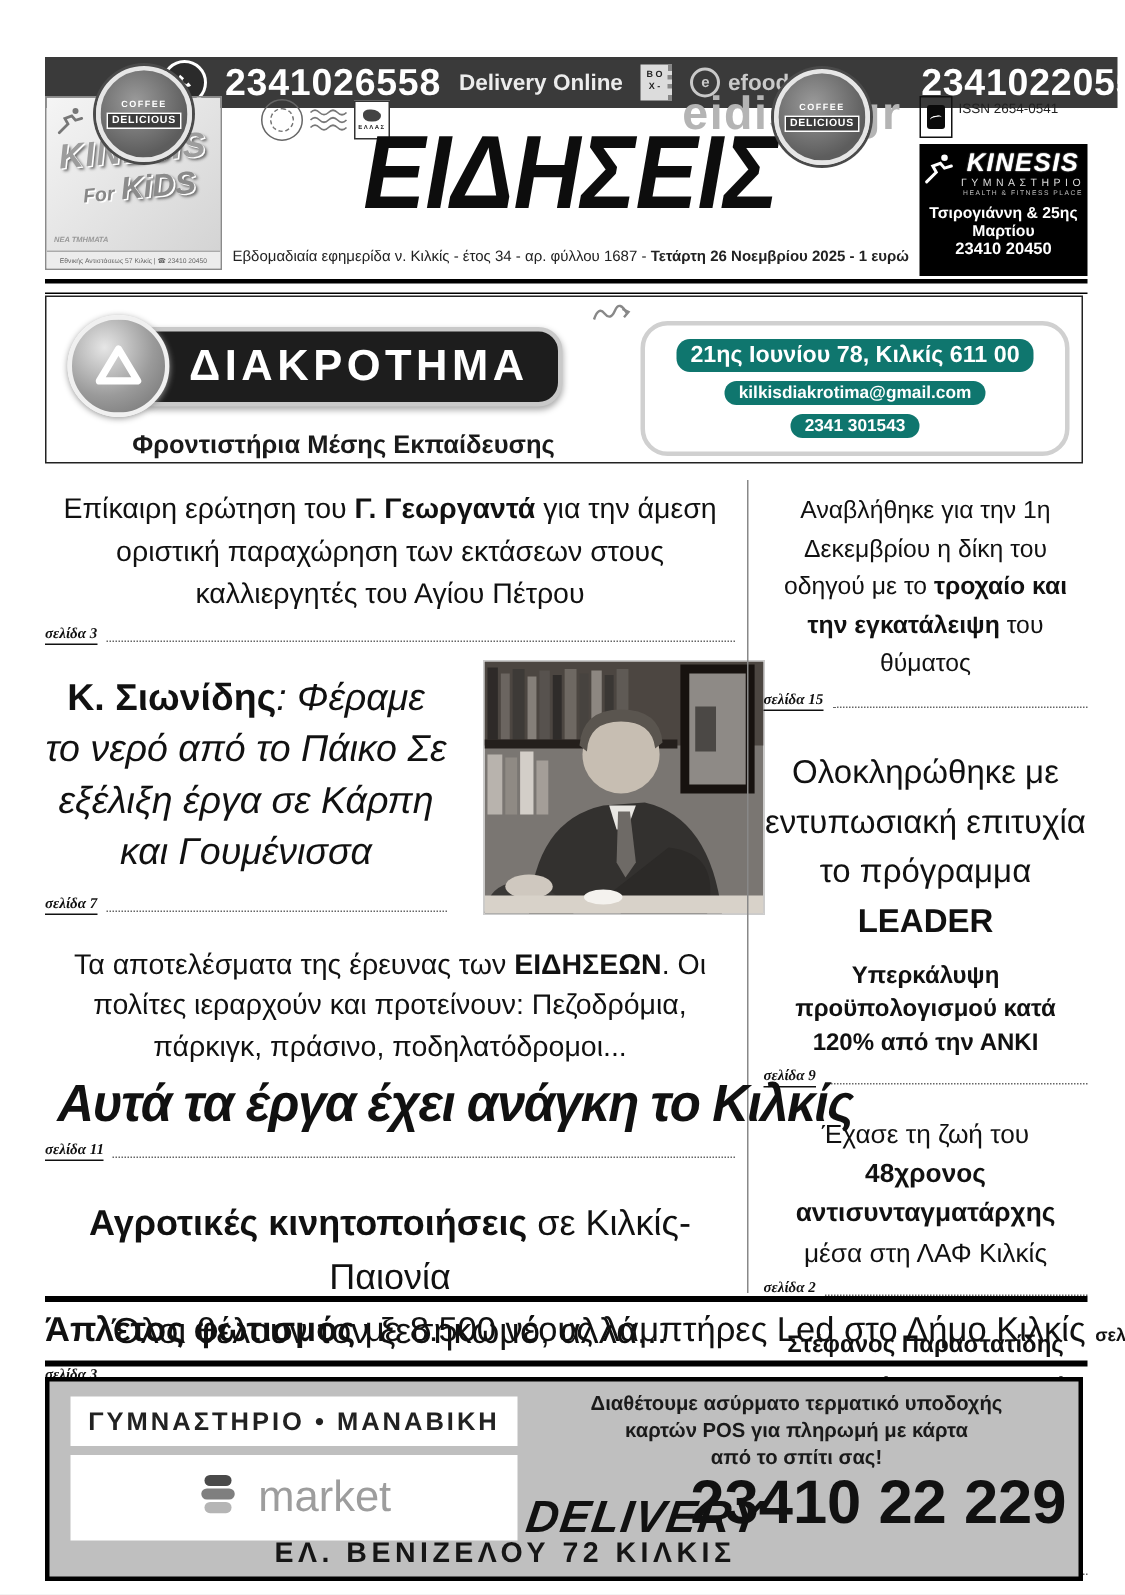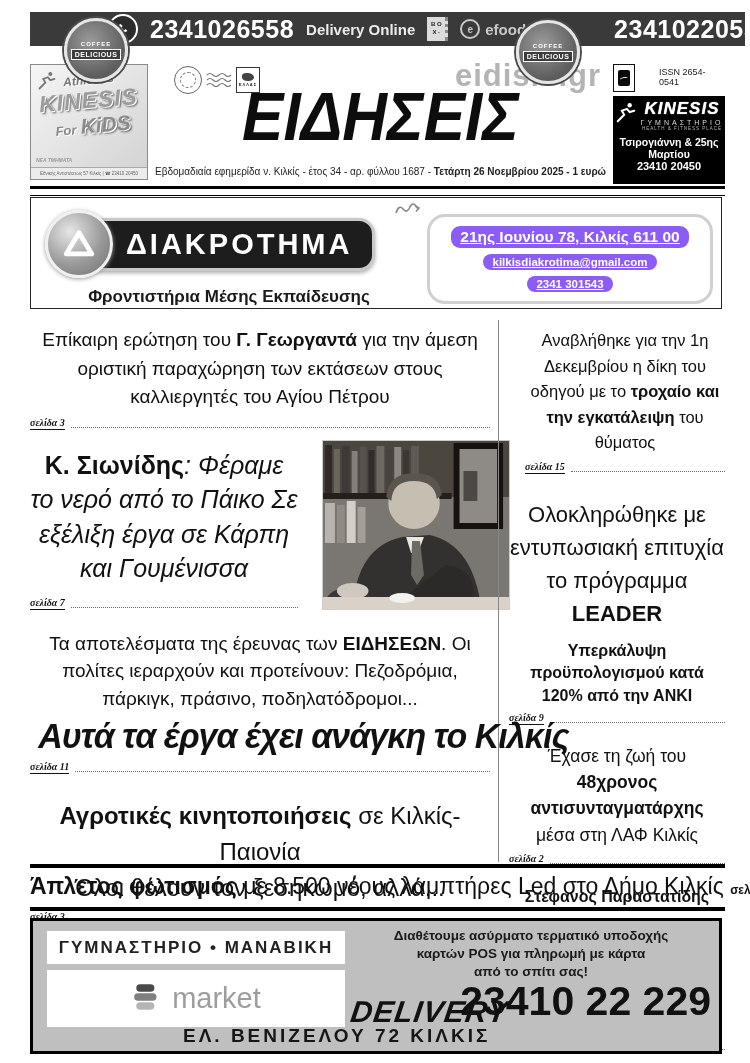--- a/index.html
+++ b/index.html
@@ -1,20 +1,20 @@
 <!DOCTYPE html>
 <html><head>
 <meta charset="utf-8">
 <style>
   html,body{margin:0;padding:0;background:#e9e9e9;}
   .page{position:relative;width:750px;height:1063px;background:#fff;margin:0 auto;
         font-family:"Liberation Sans",sans-serif;color:#111;overflow:hidden;}
 
   
-  .topbar{position:absolute;left:30px;right:5px;top:12px;height:34px;background:#3a3a3a;
+  .topbar{position:absolute;left:30px;right:5px;top:38px;height:34px;background:#3a3a3a;
           display:flex;align-items:center;gap:12px;padding-left:78px;box-sizing:border-box;}
   .badge{position:absolute;width:58px;height:58px;border-radius:50%;
          background:radial-gradient(circle at 40% 35%,#9a9a9a,#5d5d5d 70%);
          border:3px solid #e6e6e6;box-shadow:0 0 0 2px #4a4a4a;z-index:3;
          display:flex;flex-direction:column;align-items:center;justify-content:center;gap:2px;}
   .badge .coffee{font-size:6px;letter-spacing:1px;color:#fff;font-weight:bold;}
   .badge .name{background:#3c3c3c;border:1px solid #fff;color:#fff;font-size:7px;font-weight:bold;
                padding:1px 3px;letter-spacing:.5px;}
   .badge1{left:34px;top:6px;} .badge2{left:486px;top:8px;}
   .wa{width:26px;height:26px;border-radius:50%;background:#2b2b2b;border:2px solid #fff;
@@ -58,21 +58,21 @@
   .stamplabel{font-size:4px;letter-spacing:1px;color:#222;font-weight:bold;}
   .site{position:absolute;right:12px;top:-6px;font-size:31px;font-weight:bold;color:#b4b4b4;
         letter-spacing:1px;z-index:1;}
   .title{position:absolute;left:0;right:0;top:16px;text-align:center;z-index:2;
          font-size:62px;font-weight:900;font-style:italic;color:#0d0d0d;
          transform:scaleY(1.12);letter-spacing:0;white-space:nowrap;}
   .subtitle{position:absolute;left:0;right:0;bottom:7px;text-align:center;font-size:10px;color:#222;
             white-space:nowrap;}
   .subtitle .b{font-weight:bold;}
   .mast-right{width:112px;position:relative;flex:none;}
-  .issnrow{position:absolute;left:0;right:0;top:0;display:flex;align-items:flex-start;gap:24px;}
+  .issnrow{position:absolute;left:0;right:0;top:0;display:flex;align-items:flex-start;gap:4px;}
   .issnbox{width:20px;height:26px;border:1.6px solid #111;display:flex;align-items:center;justify-content:center;}
   .issnbox .blk{width:12px;height:16px;background:#0a0a0a;border-radius:2px;position:relative;}
   .issnbox .blk::after{content:"";position:absolute;left:2px;top:7px;width:8px;height:3px;
         border-top:1px solid #fff;border-radius:50%;transform:rotate(-12deg);}
   .issn{font-size:9px;color:#222;margin-top:3px;}
   .gym{position:absolute;left:0;right:0;top:32px;bottom:0;background:#000;color:#fff;
        text-align:center;padding-top:3px;}
   .gym-top{display:flex;align-items:center;justify-content:center;gap:4px;}
   .gym-name{font-size:17px;font-weight:900;font-style:italic;letter-spacing:1px;
             text-shadow:0 0 1px #fff;}
@@ -94,21 +94,21 @@
            border:3px solid #f0f0f0;box-shadow:0 1px 4px #999;
            display:flex;align-items:center;justify-content:center;}
   .dbar{margin-left:-26px;background:#1d1d1d;border:3px solid #c9c9c9;border-radius:16px;
         color:#fff;font-weight:900;font-size:29px;letter-spacing:3px;
         padding:7px 20px 7px 36px;box-shadow:0 2px 4px #aaa;white-space:nowrap;}
   .dtag{text-align:center;font-weight:bold;font-size:17px;margin-top:9px;color:#1a1a1a;}
   .diak-right{width:286px;flex:none;position:relative;padding:16px 8px 0 0;}
   .squig{position:absolute;left:-34px;top:2px;}
   .dcard{border:3px solid #d0d0d0;border-radius:18px;padding:9px 6px;display:flex;
          flex-direction:column;align-items:center;gap:6px;}
-  .pill{background:#8b5cf6;color:#fff;font-weight:bold;border-radius:9px;padding:2px 9px;white-space:nowrap;text-decoration:underline;}
+  .pill{background:#0f766e;color:#fff;font-weight:bold;border-radius:9px;padding:2px 9px;white-space:nowrap;}
   .pill-addr{font-size:15.5px;}
   .pill-mail{font-size:11.5px;border-radius:11px;}
   .pill-tel{font-size:11.5px;}
 
   
   .content{position:absolute;left:30px;right:25px;top:320px;height:542px;display:flex;}
   .col-left{width:468px;flex:none;padding-right:8px;box-sizing:border-box;}
   .col-right{flex:1;border-left:1px solid #888;padding-left:10px;box-sizing:border-box;}
   .pagerow{display:flex;align-items:flex-end;gap:6px;margin-top:5px;}
   .pagelabel{font-family:"Liberation Serif",serif;font-style:italic;font-weight:bold;font-size:10px;
@@ -127,21 +127,21 @@
   .photo svg{display:block;width:100%;height:100%;}
   .art-a2{margin-bottom:14px;}
   .h-a3k{font-size:19px;line-height:1.45;text-align:center;padding-top:6px;}
   .h-a3{text-align:center;margin-top:4px;}
   .h-a3 span{display:inline-block;font-size:35px;font-weight:900;font-style:italic;
              letter-spacing:-1px;white-space:nowrap;transform:scaleX(.97);}
   .art-a3{margin-bottom:16px;}
   .h-a4{font-size:24px;line-height:1.5;text-align:center;padding-top:8px;}
 
   .h-r1{font-size:16.5px;line-height:1.55;text-align:center;padding-top:8px;}
-  .art-r1{margin-bottom:14px;margin-left:16px;}
+  .art-r1{margin-bottom:14px;}
   .h-r2{font-size:22px;line-height:1.5;text-align:center;padding-top:10px;}
   .r2sub{font-size:16px;font-weight:bold;text-align:center;margin-top:10px;line-height:1.4;}
   .art-r2{margin-bottom:12px;}
   .h-r3{font-size:17.5px;line-height:1.5;text-align:center;padding-top:6px;}
   .art-r3{margin-bottom:16px;}
   .r4k{font-size:16px;font-weight:bold;text-align:center;padding-top:6px;}
   .h-r4{font-size:21px;line-height:1.45;text-align:center;margin-top:6px;}
 
   
   .banner{position:absolute;left:30px;right:25px;top:864px;border-top:4px solid #000;

